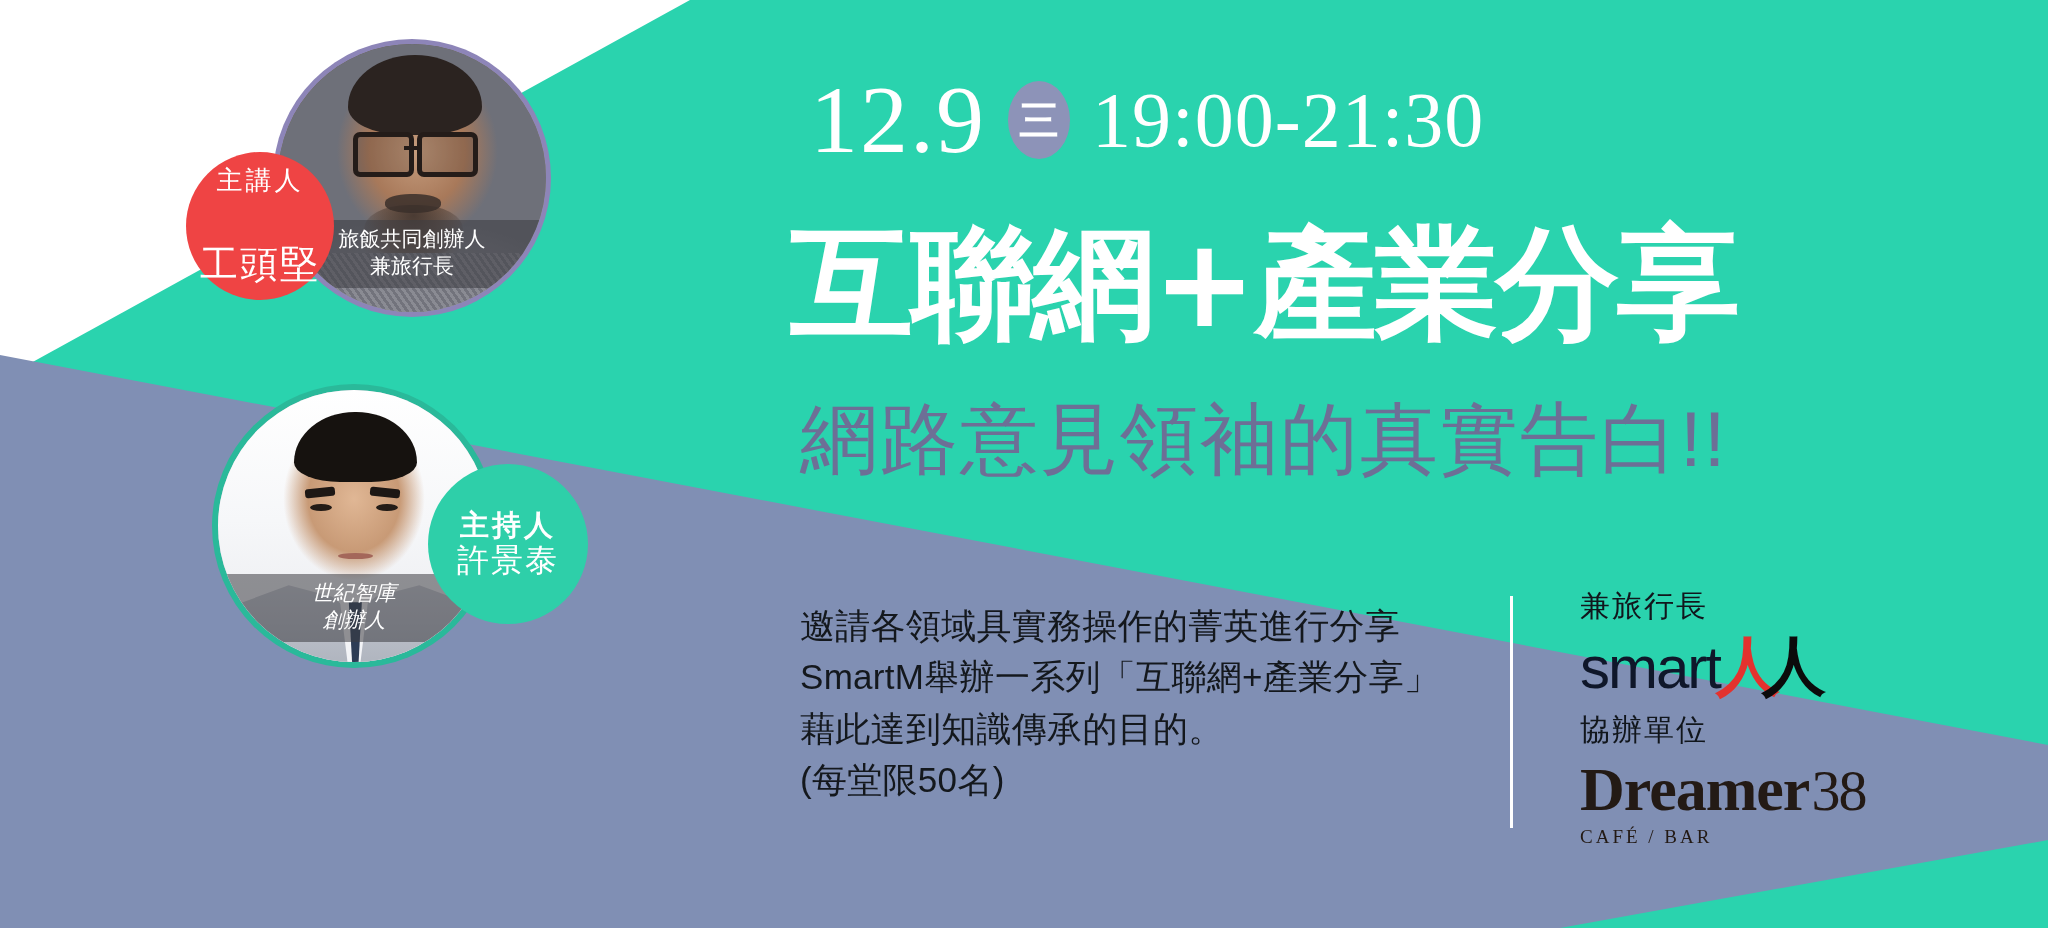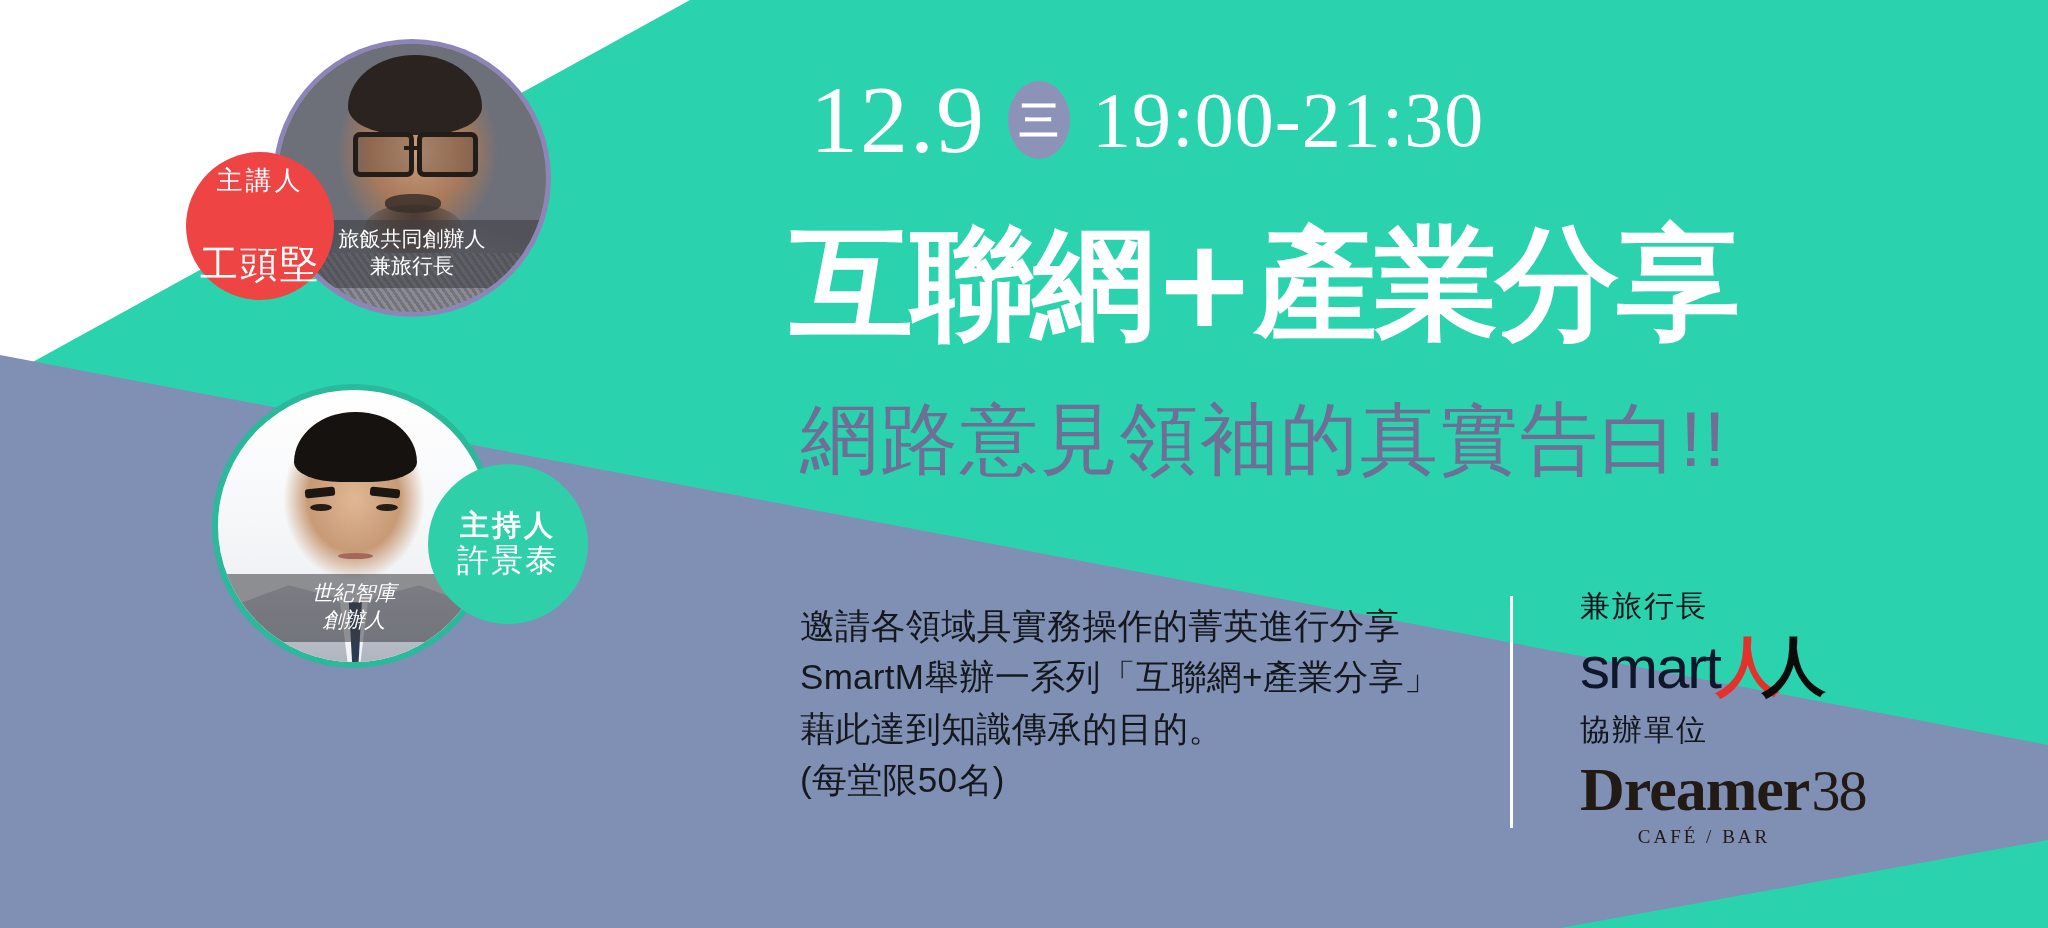--- a/index.html
+++ b/index.html
@@ -182,21 +182,21 @@
 
   .dreamer-logo{margin-top:10px;}
   .dreamer-main{
     font-family:"Liberation Serif","DejaVu Serif",serif;
     font-size:62px;color:#231a15;line-height:1;letter-spacing:-1px;
     display:flex;align-items:baseline;font-weight:bold;
   }
   .dreamer-38{font-size:58px;letter-spacing:-2px;margin-left:2px;font-weight:normal;}
   .dreamer-sub{
     font-family:"Liberation Serif","DejaVu Serif",serif;
-    font-size:19px;color:#231a15;letter-spacing:3px;text-align:center;
+    font-size:19px;color:#231a15;letter-spacing:3px;text-align:left;
     width:248px;margin-top:6px;
   }
 </style>
 </head>
 <body>
 
 <div id="banner">
 
   <div class="bg-white"></div>
   <div class="bg-teal"></div>

